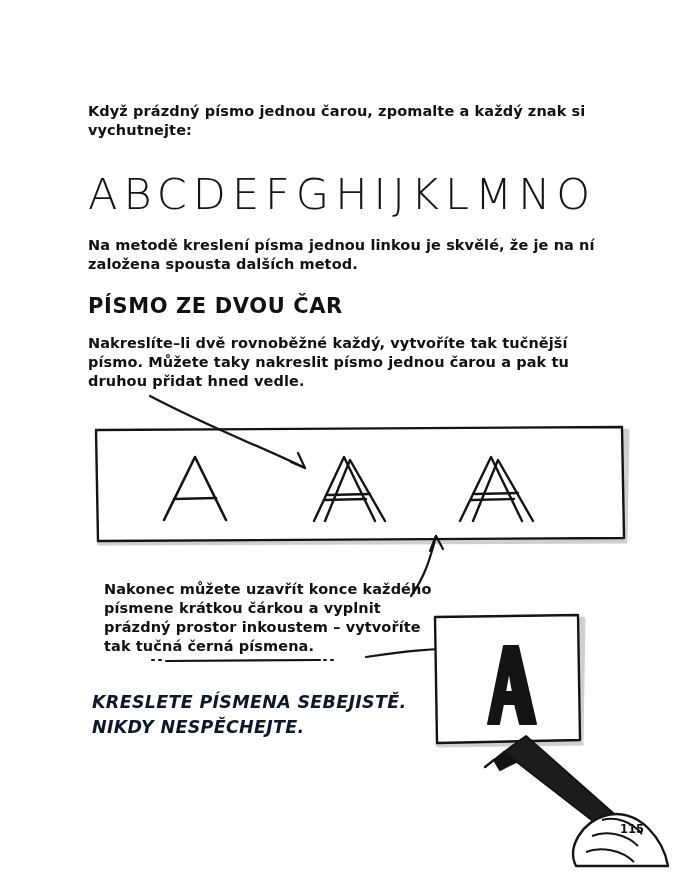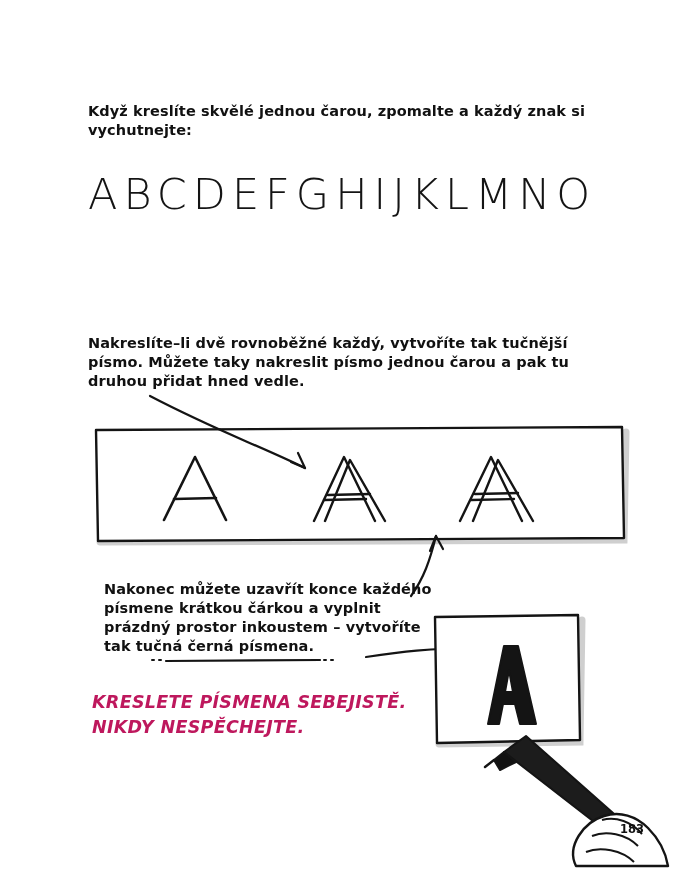--- a/index.html
+++ b/index.html
@@ -59,21 +59,21 @@
     left: 88px;
     top: 580px;
     width: 345px;
     margin-left: 16px;
   }
   .slogan {
     position: absolute;
     left: 92px;
     top: 690px;
     width: 360px;
-    color: #be185d;
+    color: #0f172a;
     font-family: "DejaVu Sans", sans-serif;
     font-size: 17.5px;
     font-weight: 800;
     font-style: italic;
     line-height: 1.42;
     letter-spacing: 0.3px;
   }
 
   
   .alphabet {
@@ -122,25 +122,27 @@
     inset: 0;
     pointer-events: none;
   }
   svg { display: block; overflow: visible; }
 </style>
 </head>
 <body>
 
 <div class="page">
 
-  <div class="para para-intro">Když kreslíte skvělé jednou čarou, zpomalte a každý znak si vychutnejte:</div>
+  <div class="para para-intro">Když prázdný písmo jednou čarou, zpomalte a každý znak si vychutnejte:</div>
 
   <div class="alphabet">ABCDEFGHIJKLMNO</div>
 
-
+  <div class="para para-method">Na metodě kreslení písma jednou linkou je skvělé, že je na ní založena spousta dalších metod.</div>
+
+  <div class="heading">PÍSMO ZE DVOU ČAR</div>
 
   <div class="para para-twolines">Nakreslíte–li dvě rovnoběžné každý, vytvoříte tak tučnější písmo. Můžete taky nakreslit písmo jednou čarou a pak tu druhou přidat hned vedle.</div>
 
   <div class="fig-wide">
     <svg width="536" height="124" viewBox="0 0 536 124">
 
       <path d="M8 118 L532 116 L534 8" fill="none" stroke="#cfcfcf" stroke-width="7" stroke-linecap="round"></path>
 
       <path d="M4 6 L530 3 L532 114 L6 117 Z" fill="#ffffff" stroke="#141414" stroke-width="2.4" stroke-linejoin="round"></path>
 
@@ -198,15 +200,15 @@
       <path d="M96 150 C 86 130, 104 106, 124 100 C 140 95, 156 100, 168 112
                C 180 124, 186 138, 188 150 Z" fill="#ffffff" stroke="#141414" stroke-width="2.4" stroke-linejoin="round"></path>
       <path d="M122 104 C 136 100, 152 106, 162 118" fill="none" stroke="#141414" stroke-width="2"></path>
       <path d="M112 120 C 126 114, 146 118, 158 130" fill="none" stroke="#141414" stroke-width="2"></path>
       <path d="M106 136 C 120 130, 142 134, 154 146" fill="none" stroke="#141414" stroke-width="2"></path>
     </svg>
   </div>
 
   <div class="slogan">KRESLETE PÍSMENA SEBEJISTĚ. NIKDY NESPĚCHEJTE.</div>
 
-  <div class="page-number">183</div>
+  <div class="page-number">115</div>
 
 </div>
 
 </body></html>

